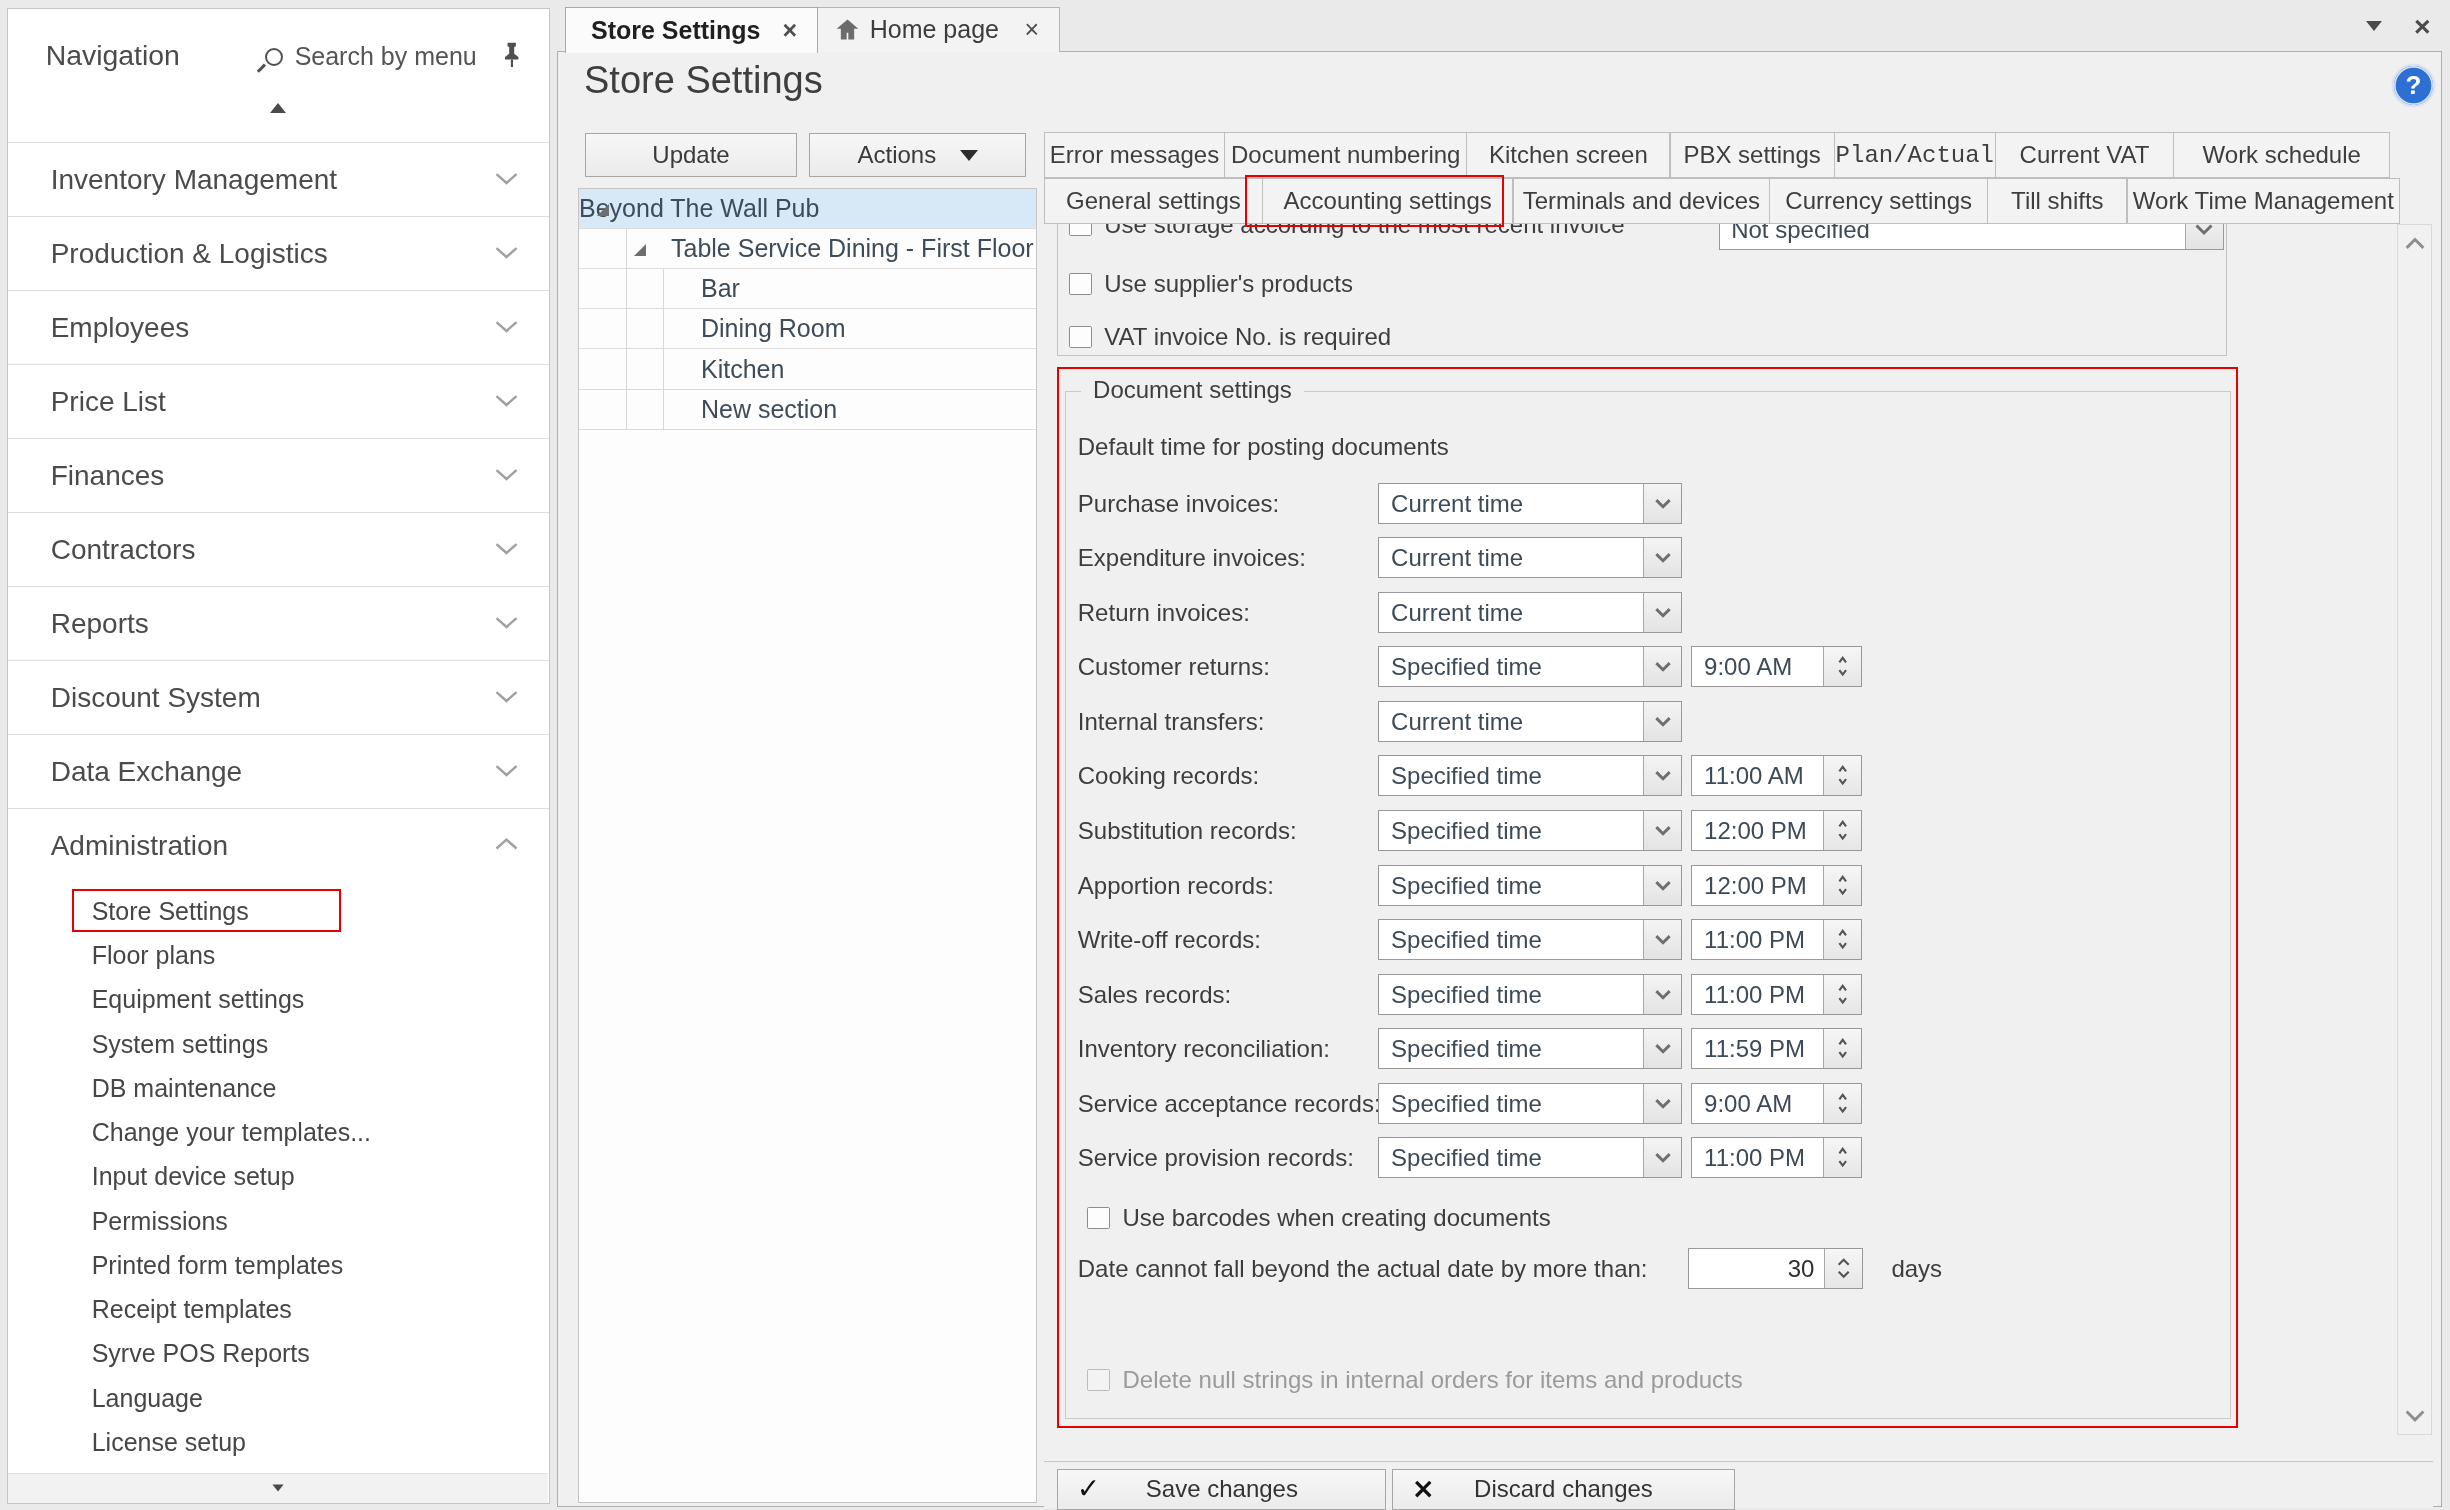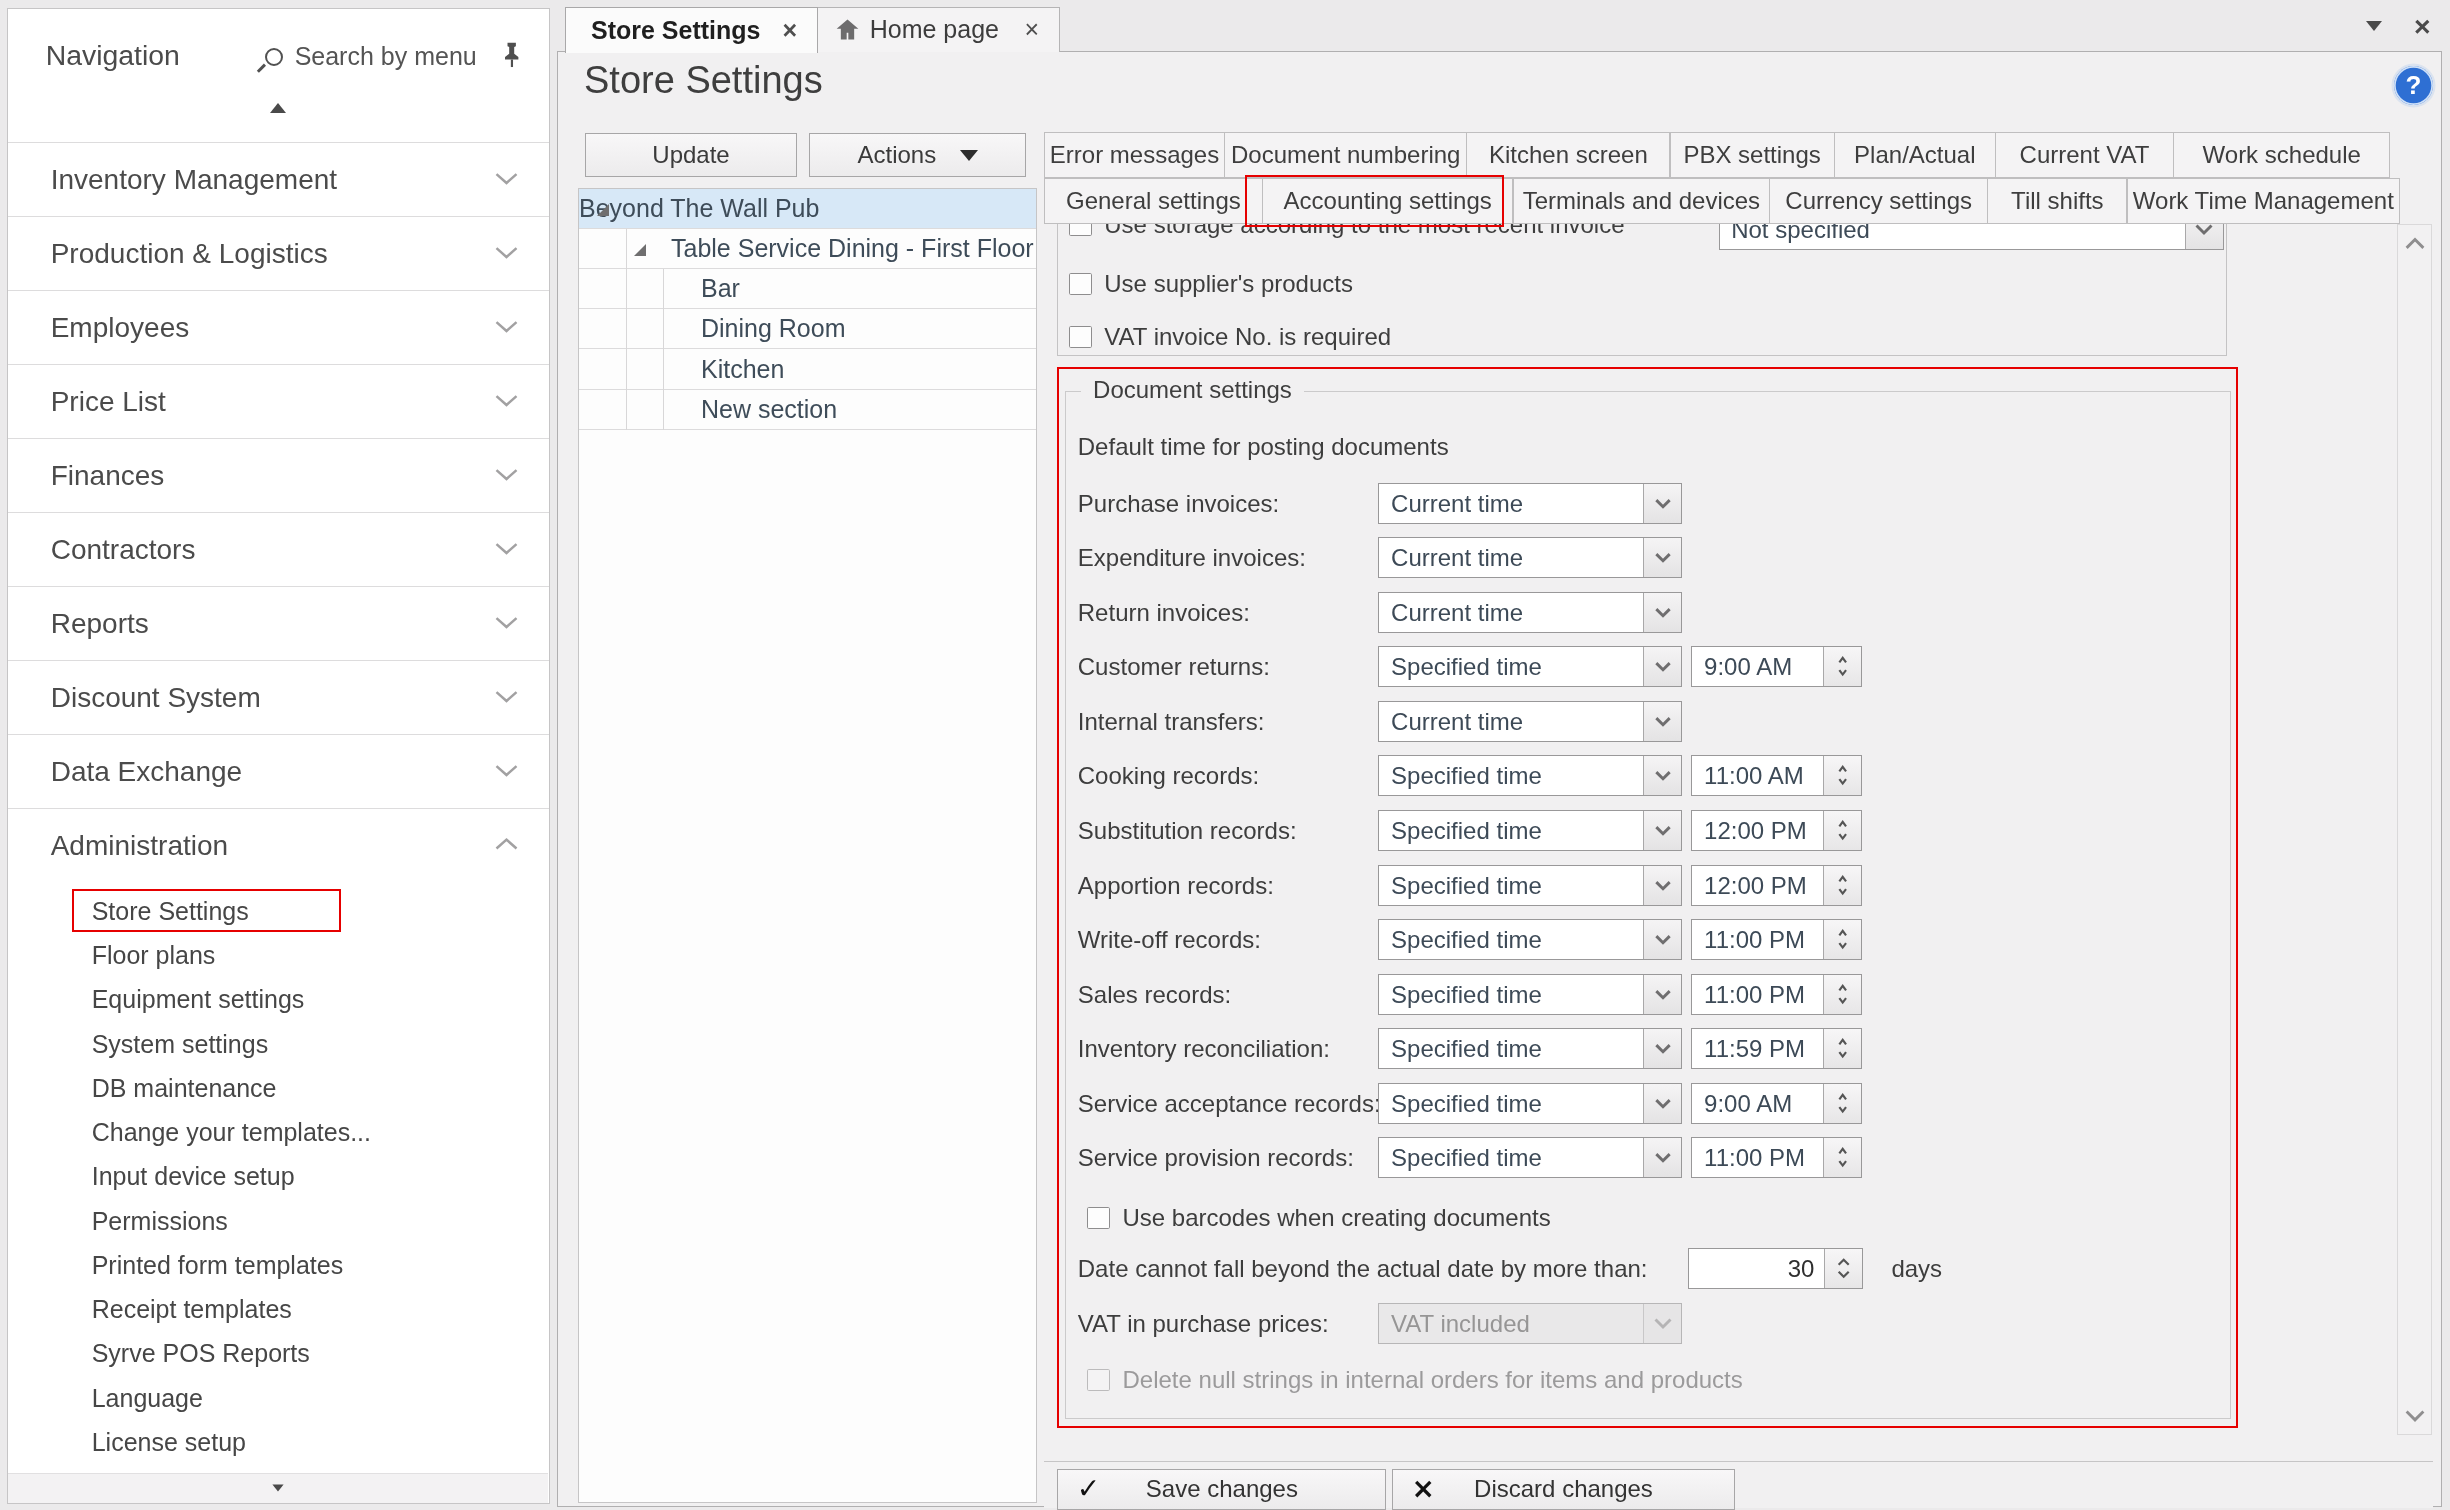--- a/index.html
+++ b/index.html
@@ -315,21 +315,21 @@
       </div>
       <div class="guide" style="left: 47px; top: 40px; height: 201px;"></div>
       <div class="guide" style="left: 84px; top: 80px; height: 161px;"></div>
     </div>
 
   <div id="tabs-row1" class="tabs-row">
       <div class="set-tab" style="width: 181px;">Error messages</div>
       <div class="set-tab" style="width: 243px;">Document numbering</div>
       <div class="set-tab" style="width: 204px;">Kitchen screen</div>
       <div class="set-tab" style="width: 165px;">PBX settings</div>
-      <div class="set-tab" style="width: 162px;">Plan/Actual</div>
+      <div class="set-tab" style="width: 162px; font-family: Liberation Mono, monospace;">Plan/Actual</div>
       <div class="set-tab" style="width: 179px;">Current VAT</div>
       <div class="set-tab" style="width: 217px;">Work schedule</div>
     </div>
   <div id="tabs-row2" class="tabs-row">
       <div class="set-tab" style="width: 220px;">General settings</div>
       <div class="set-tab" style="width: 253px;">Accounting settings</div>
       <div class="set-tab" style="width: 259px;">Terminals and devices</div>
       <div class="set-tab" style="width: 220px;">Currency settings</div>
       <div class="set-tab" style="width: 141px;">Till shifts</div>
       <div class="set-tab" style="width: 275px;">Work Time Management</div>
@@ -624,31 +624,20 @@
                 <polyline points="2,8 8,2 14,8" fill="none" stroke="#555" stroke-width="2.6"></polyline>
               </svg>
             <svg width="13.4" height="8.4" viewBox="0 0 16 10">
                 <polyline points="2,2 8,8 14,2" fill="none" stroke="#555" stroke-width="2.6"></polyline>
               </svg>
           </span>
         </span>
         <span id="days-lbl">days</span>
       </div>
 
-      <div class="doc-row" style="top:934px;">
-        <span class="doc-label">VAT in purchase prices:</span>
-        <div class="combo disabled" style="left:319px;top:0;width:304px;">
-          <span class="combo-text">VAT included</span>
-          <span class="combo-btn">
-            <svg width="20" height="12.5" viewBox="0 0 24 15">
-                <polyline points="3,3 12,12 21,3" fill="none" stroke="#9a999a" stroke-width="3.5"></polyline>
-              </svg>
-          </span>
-        </div>
-      </div>
 
       <div class="cb-row" style="left:28px;top:997px;color:#9b9a9b;">
         <span class="checkbox disabled"></span>
         <span>Delete null strings in internal orders for items and products</span>
       </div>
     </div>
   </div>
 
   <div id="footer">
     <div id="save-btn" class="foot-btn">

